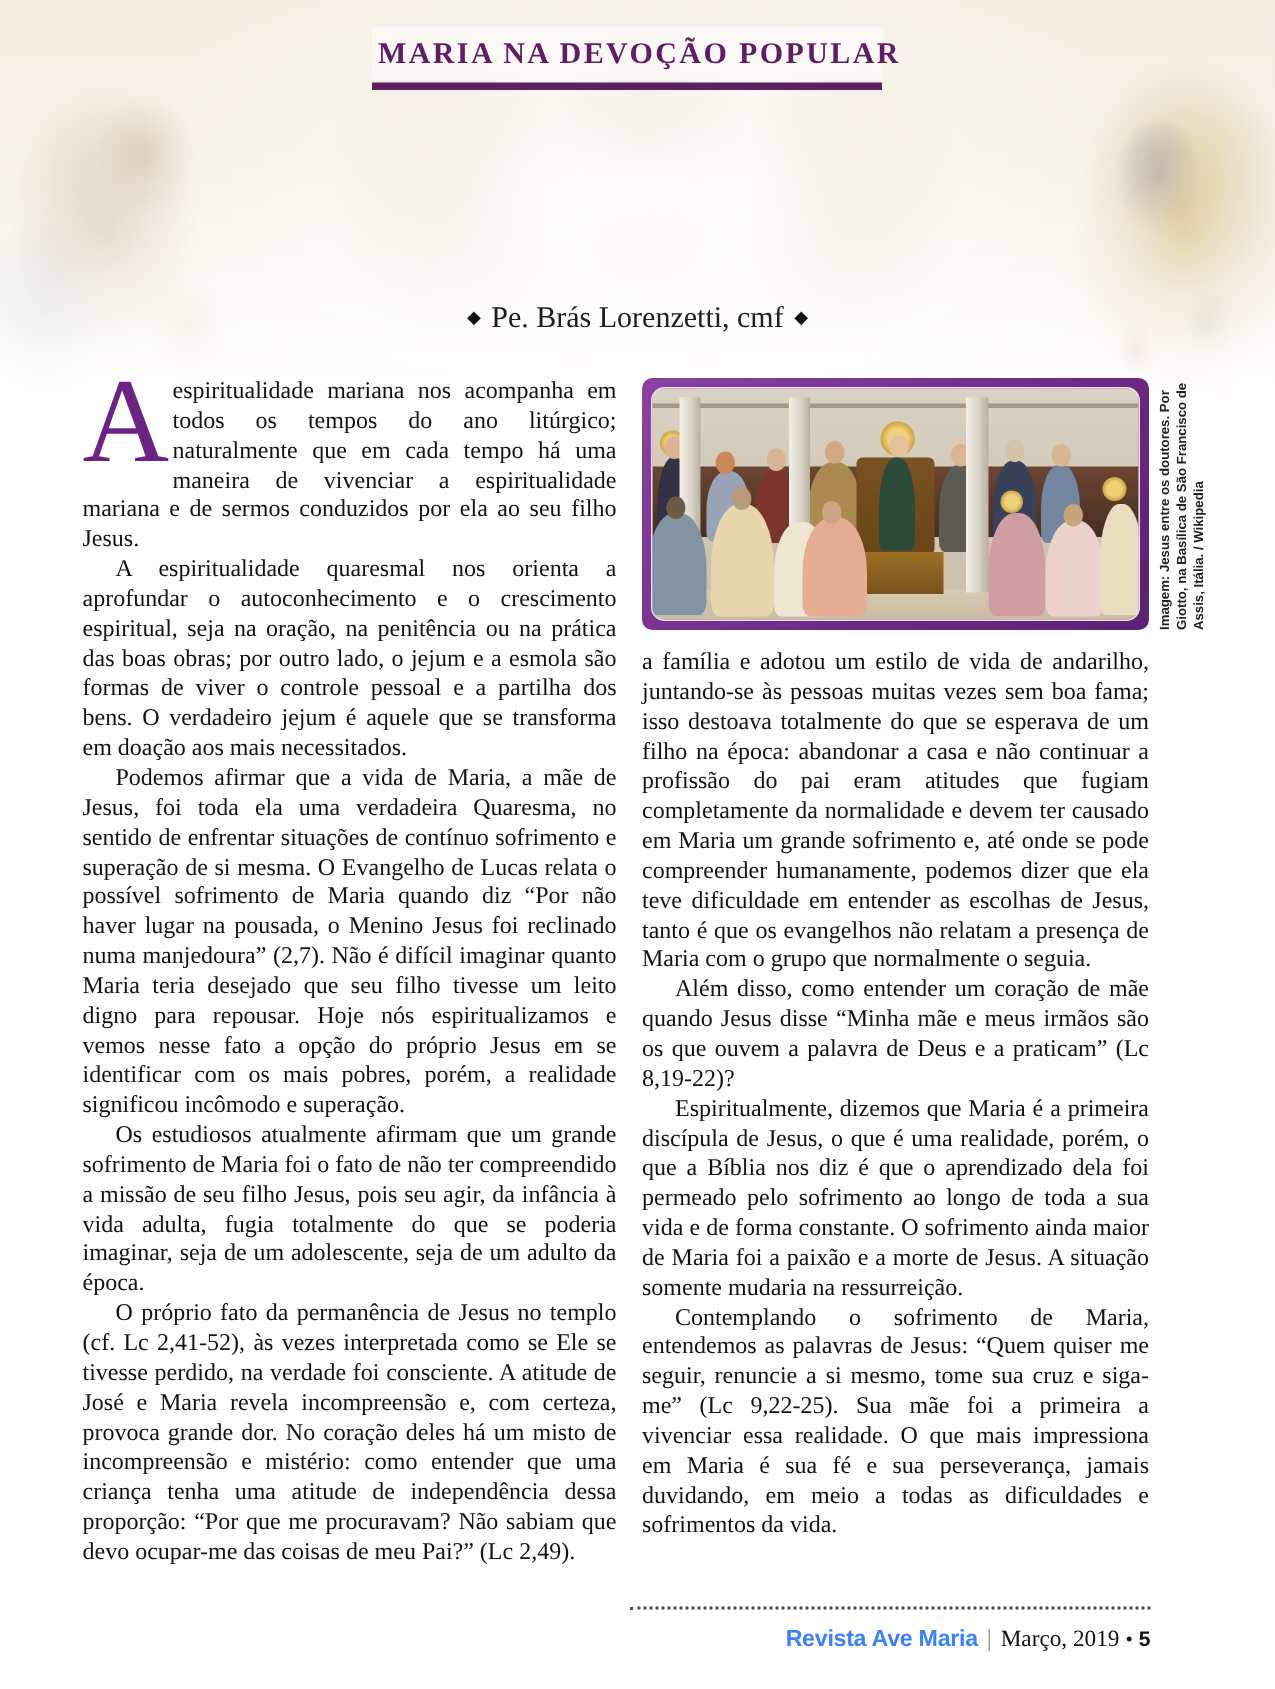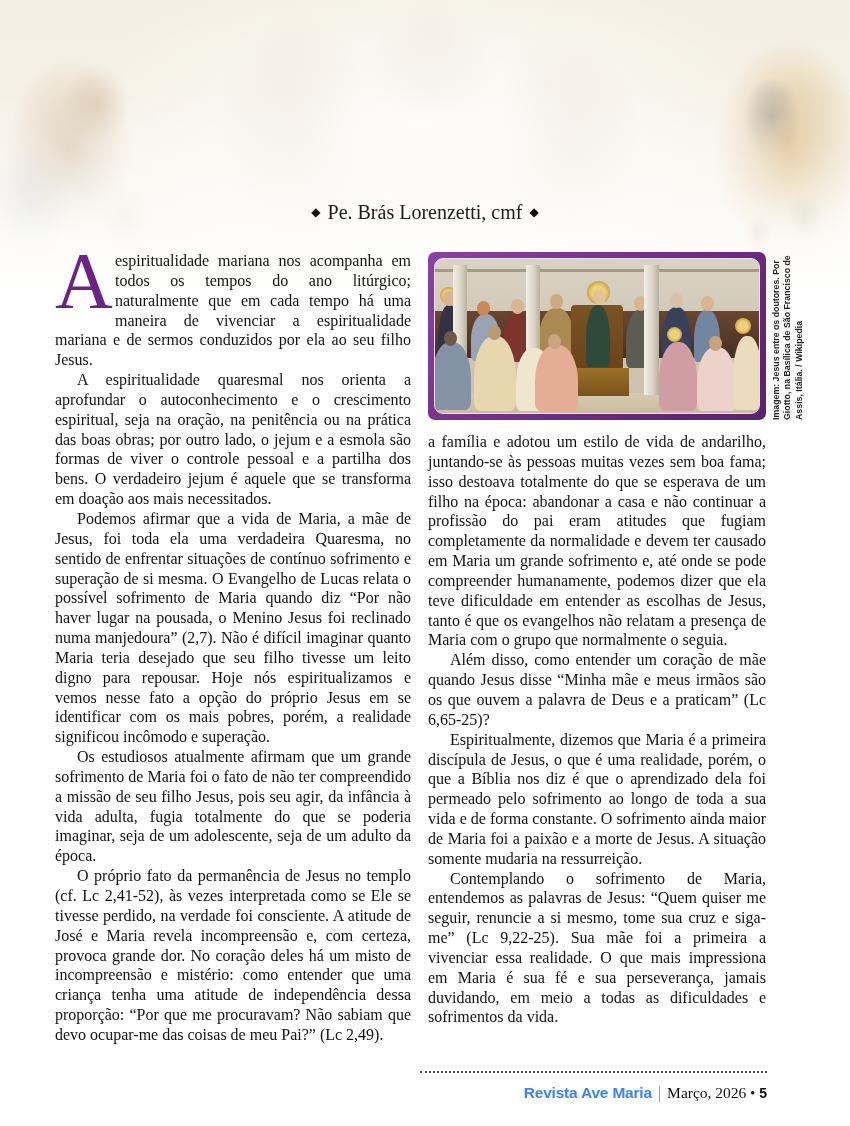--- a/index.html
+++ b/index.html
@@ -110,20 +110,26 @@
   .footer .pg-bullet { color:#111; padding:0 4px; font-size:14px; }
   .footer .pg { font-family:"Liberation Sans", sans-serif; font-weight:bold; font-size:14px; color:#0f0f0f; }
 </style>
 </head>
 <body>
 
 <div class="page">
 
   <div class="hero"></div>
 
+  <div class="kicker-wrap">
+    <div class="kicker-band">
+      <span class="kicker">MARIA NA DEVOÇÃO POPULAR</span>
+    </div>
+    <div class="kicker-rule"></div>
+  </div>
 
 
   <div class="byline">
     <span class="diamond">◆</span><span>Pe. Brás Lorenzetti, cmf</span><span class="diamond">◆</span>
   </div>
 
   <div class="col-left">
     <p class="body-p noindent">
       <span class="dropcap">A</span><span>espiritualidade mariana nos acompanha em todos os tempos do ano litúrgico; naturalmente que em cada tempo há uma maneira de vivenciar a espiritualidade mariana e de sermos conduzidos por ela ao seu filho Jesus.</span>
     </p>
@@ -179,22 +185,22 @@
       <div class="pf phead" style="left:84.5%;top:50%;background:#c9a27e;"></div>
       <div class="pf halo" style="left:92.5%;top:38%;width:16px;height:16px;"></div>
       <div class="pf pbody" style="left:92%;top:50%;width:9%;height:48%;background:#e9dcbf;"></div>
     </div>
   </div>
 
   <div class="caption">Imagem: Jesus entre os doutores. Por Giotto, na Basílica de São Francisco de Assis, Itália. / Wikipedia</div>
 
   <div class="col-right">
     <p class="body-p noindent">a família e adotou um estilo de vida de andarilho, juntando-se às pessoas muitas vezes sem boa fama; isso destoava totalmente do que se esperava de um filho na época: abandonar a casa e não continuar a profissão do pai eram atitudes que fugiam completamente da normalidade e devem ter causado em Maria um grande sofrimento e, até onde se pode compreender humanamente, podemos dizer que ela teve dificuldade em entender as escolhas de Jesus, tanto é que os evangelhos não relatam a presença de Maria com o grupo que normalmente o seguia.</p>
-    <p class="body-p">Além disso, como entender um coração de mãe quando Jesus disse “Minha mãe e meus irmãos são os que ouvem a palavra de Deus e a praticam” (Lc 6,65-25)?</p>
+    <p class="body-p">Além disso, como entender um coração de mãe quando Jesus disse “Minha mãe e meus irmãos são os que ouvem a palavra de Deus e a praticam” (Lc 8,19-22)?</p>
     <p class="body-p">Espiritualmente, dizemos que Maria é a primeira discípula de Jesus, o que é uma realidade, porém, o que a Bíblia nos diz é que o aprendizado dela foi permeado pelo sofrimento ao longo de toda a sua vida e de forma constante. O sofrimento ainda maior de Maria foi a paixão e a morte de Jesus. A situação somente mudaria na ressurreição.</p>
     <p class="body-p">Contemplando o sofrimento de Maria, entendemos as palavras de Jesus: “Quem quiser me seguir, renuncie a si mesmo, tome sua cruz e siga-me” (Lc 9,22-25). Sua mãe foi a primeira a vivenciar essa realidade. O que mais impressiona em Maria é sua fé e sua perseverança, jamais duvidando, em meio a todas as dificuldades e sofrimentos da vida.</p>
   </div>
 
   <div class="footer">
-    <span class="mag">Revista Ave Maria</span><span class="sep">|</span><span class="issue">Março, 2026</span><span class="pg-bullet">•</span><span class="pg">5</span>
+    <span class="mag">Revista Ave Maria</span><span class="sep">|</span><span class="issue">Março, 2019</span><span class="pg-bullet">•</span><span class="pg">5</span>
   </div>
 
 </div>
 
 </body></html>

